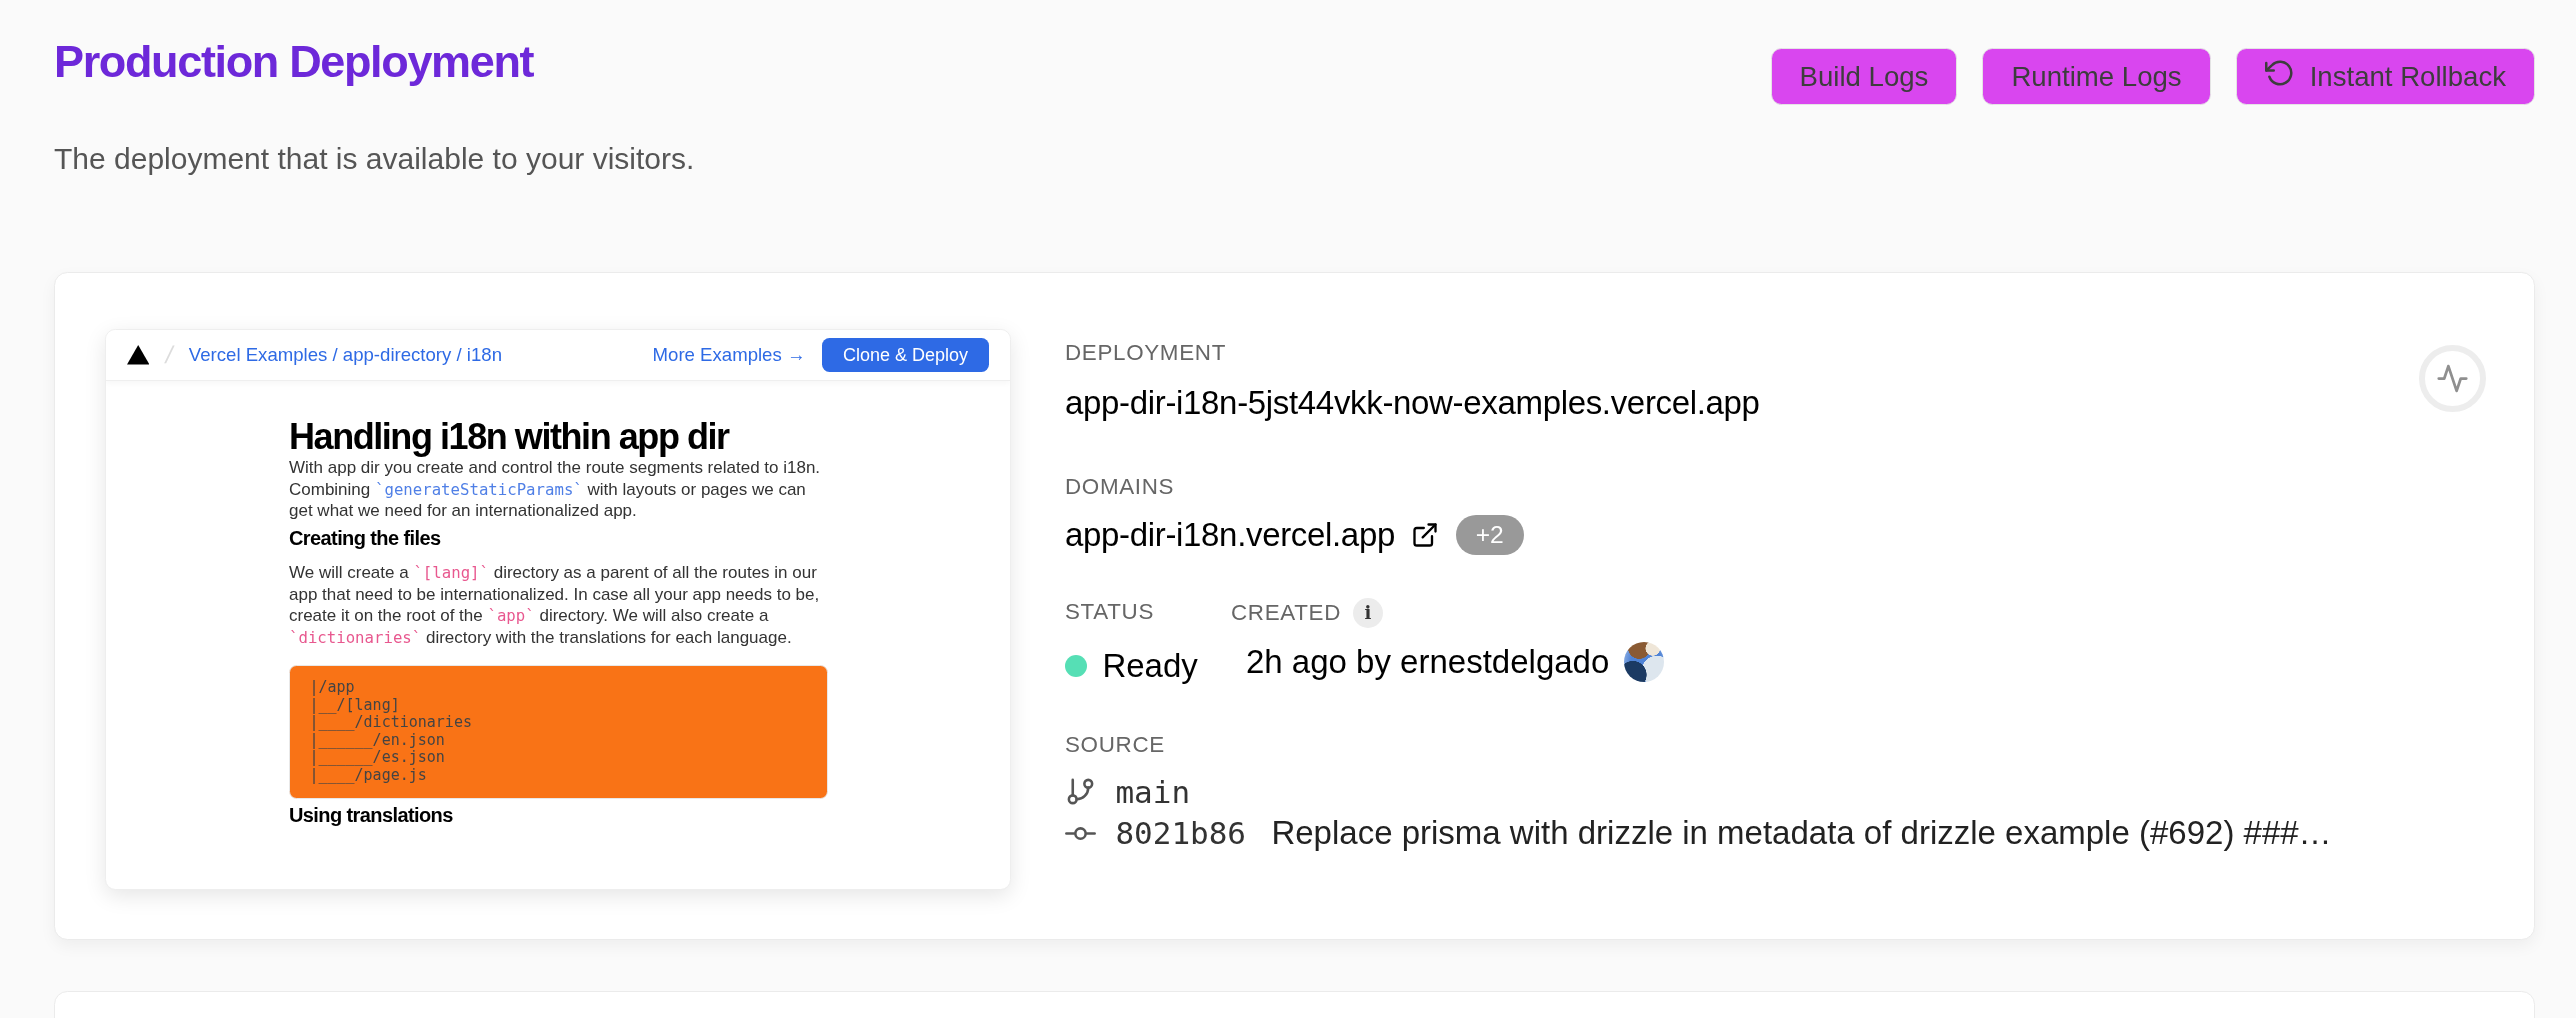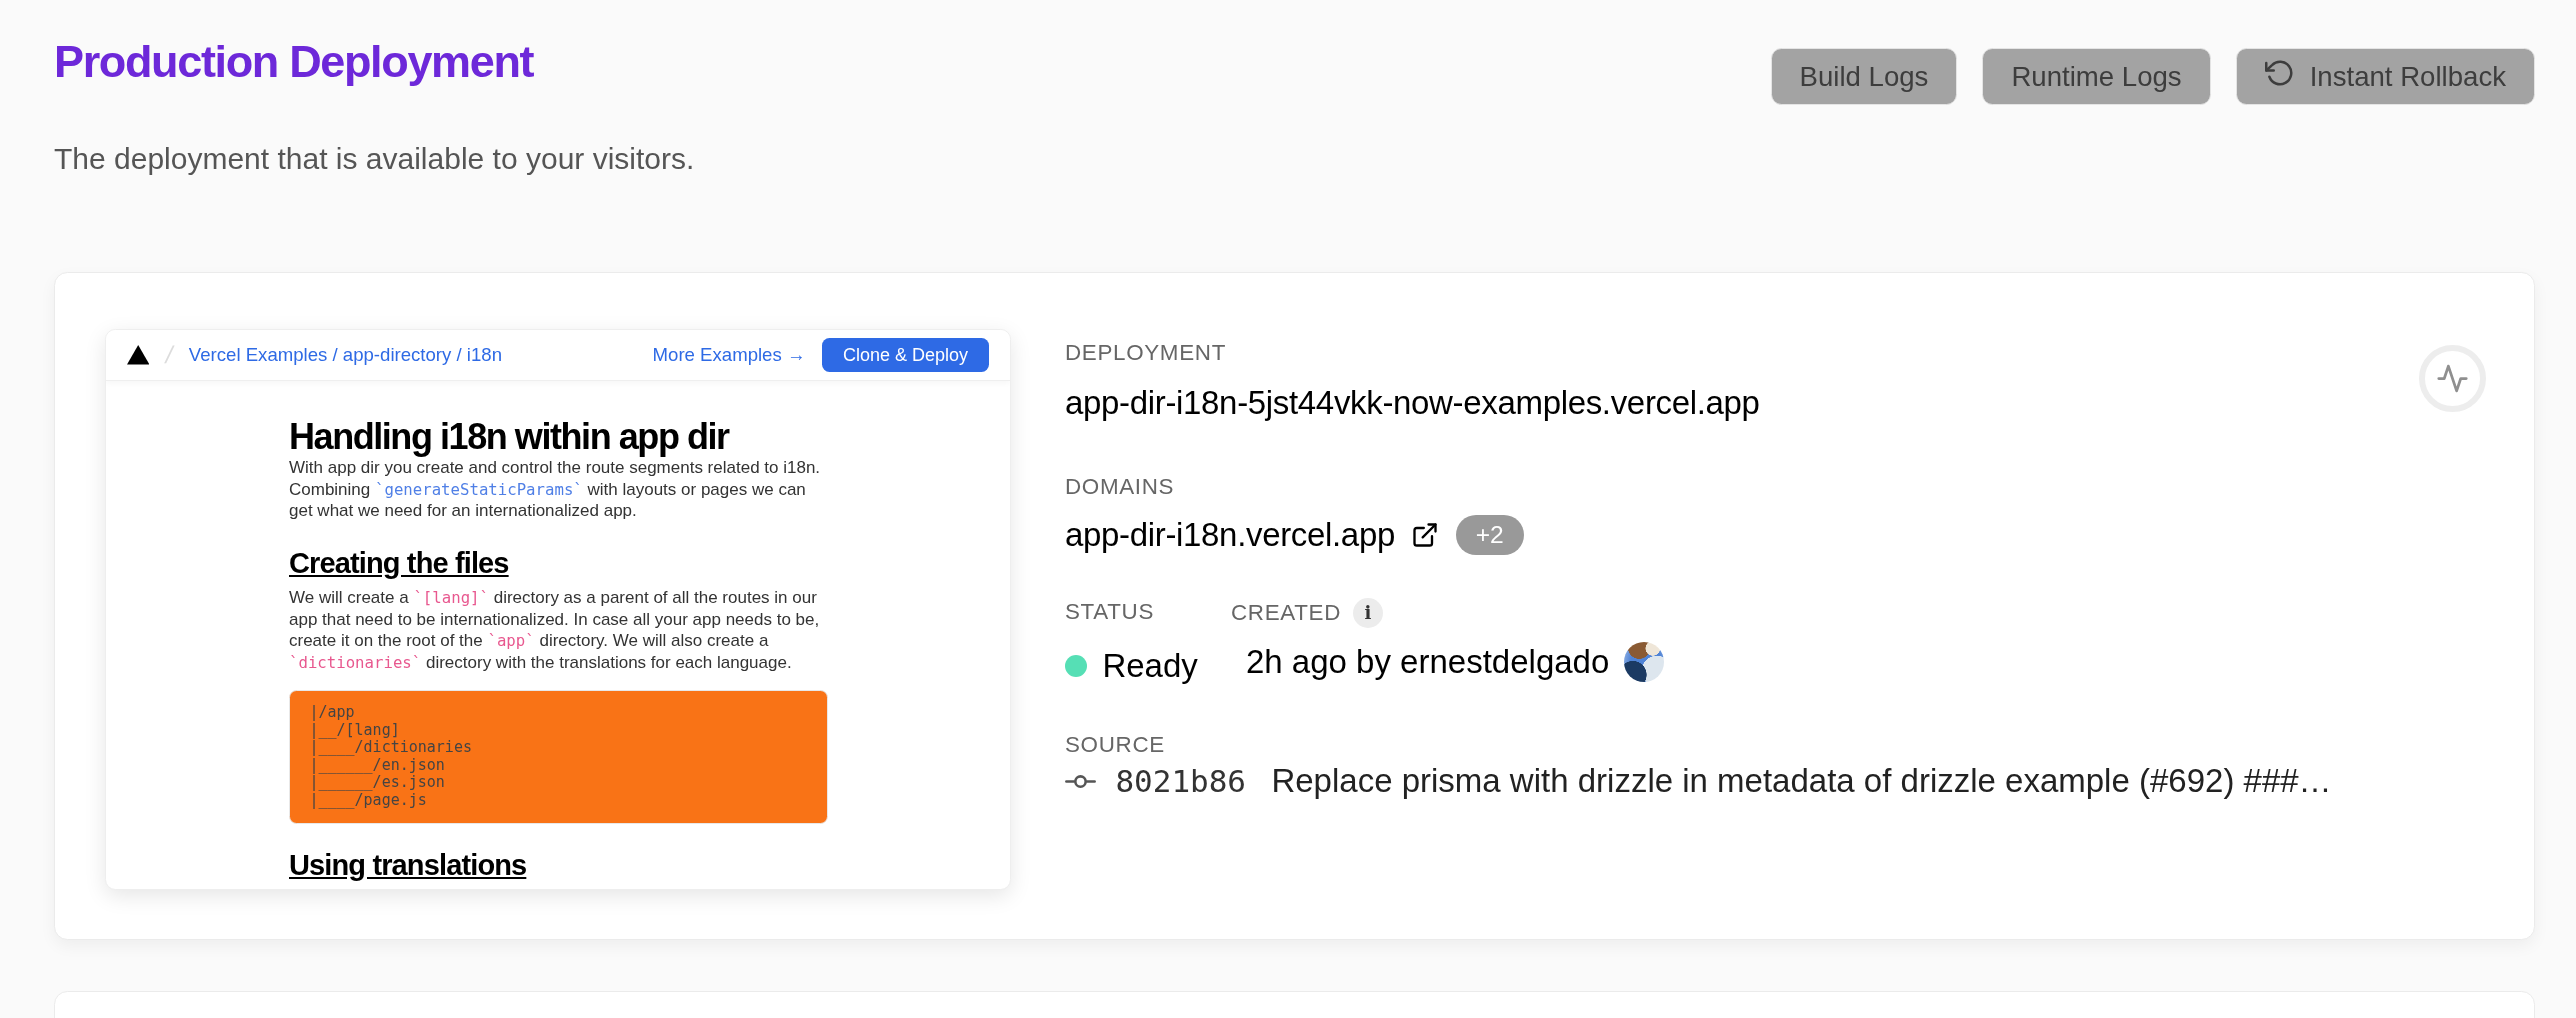--- a/index.html
+++ b/index.html
@@ -16,21 +16,21 @@
     --success:#56dfb5; --badge:#999999; --label:#666666; --border:#ebebeb;
   }
 
   
   .page-header { position:absolute; left:54px; top:0; width:2481px; height:224px; }
   .page-title { position:absolute; left:0; top:36px; font-size:45px; font-weight:700; letter-spacing:-0.03em; color:#6d28d9; }
   .page-subtitle { position:absolute; left:0; top:142px; font-size:30px; font-weight:400; color:#555; }
   .header-actions { position:absolute; right:0; top:48px; display:flex; gap:25px; }
   .btn {
     display:flex; align-items:center; justify-content:center; gap:15px;
-    height:57px; padding:0 28px; background:#a3a3a3; border:1.5px solid #e4e4e4;
+    height:57px; padding:0 28px; background:#d946ef; border:1.5px solid #e4e4e4;
     border-radius:10.4px; font-size:27.6px; font-weight:500; color:#3d3d3d;
     cursor:pointer; white-space:nowrap;
   }
   .btn svg { width:30px; height:30px; stroke:#3d3d3d; }
 
   
   .main-card {
     position:absolute; left:54px; top:272px; width:2481px; height:668px;
     background:#fff; border:1.5px solid var(--border); border-radius:13.4px;
     box-shadow:0 6px 16.4px rgba(0,0,0,.05);
@@ -53,21 +53,21 @@
   .pv-spacer { flex:1; }
   .pv-more { color:var(--accent); font-size:18.6px; font-weight:500; white-space:nowrap; }
   .pv-clone {
     background:var(--accent); color:#fff; font-size:18px; font-weight:500;
     border:none; border-radius:7.5px; height:34px; padding:0 21px; cursor:pointer; white-space:nowrap;
   }
   .pv-body { position:absolute; left:0; top:51px; right:0; bottom:0; overflow:hidden; }
   .pv-article { padding:36px 182px 0 183px; }
   .pv-h1 { font-size:36px; line-height:40px; font-weight:800; letter-spacing:-0.04em; color:#000; }
   .pv-p { margin-top:0; font-size:17px; line-height:21.6px; color:#333; }
-  .pv-h2 { margin-top:25px; font-size:29px; line-height:33px; font-weight:800; letter-spacing:-0.03em; color:#000;text-decoration:underline; }
+  .pv-h2 { font-size:20px; line-height:33px; font-weight:800; letter-spacing:-0.03em; color:#000; }
   .pv-p2 { margin-top:7.5px; }
   .inline-code { font-family:"DejaVu Sans Mono","Liberation Mono",monospace; font-size:15.7px; }
   .code-blue { color:var(--code-blue); }
   .code-pink { color:var(--code-pink);margin-top:28px; }
   .pv-codeblock {
     margin-top:16.4px; background:#f97316; border:0.7px solid #e8e8e8; border-radius:7.5px;
     padding:13.4px 19.4px; font-family:"DejaVu Sans Mono","Liberation Mono",monospace;
     font-size:15px; line-height:17.5px; color:#444; white-space:pre;
   }
 
@@ -199,20 +199,29 @@
     <div class="value-row">
       <div class="status-col value-row" style="margin-top:8px">
         <span class="status-dot"></span>
         <span class="status-value">Ready</span>
       </div>
       <span class="created-value">2h ago by ernestdelgado</span>
       <span class="avatar"></span>
     </div>
 
     <div class="section-label source-label">SOURCE</div>
+    <div class="src-row branch-row">
+      <svg viewBox="0 0 24 24" fill="none" stroke-width="2" stroke-linecap="round" stroke-linejoin="round">
+          <line x1="6" y1="3" x2="6" y2="15"></line>
+          <circle cx="18" cy="6" r="3"></circle>
+          <circle cx="6" cy="18" r="3"></circle>
+          <path d="M18 9a9 9 0 0 1-9 9"></path>
+        </svg>
+      <span class="mono-val">main</span>
+    </div>
     <div class="src-row commit-row">
       <svg viewBox="0 0 24 24" fill="none" stroke-width="2" stroke-linecap="round" stroke-linejoin="round">
           <circle cx="12" cy="12" r="4"></circle>
           <line x1="1.05" y1="12" x2="7" y2="12"></line>
           <line x1="17.01" y1="12" x2="22.96" y2="12"></line>
         </svg>
       <span class="mono-val">8021b86</span>
       <span class="commit-msg">Replace prisma with drizzle in metadata of drizzle example (#692) ###…</span>
     </div>
   </div>

